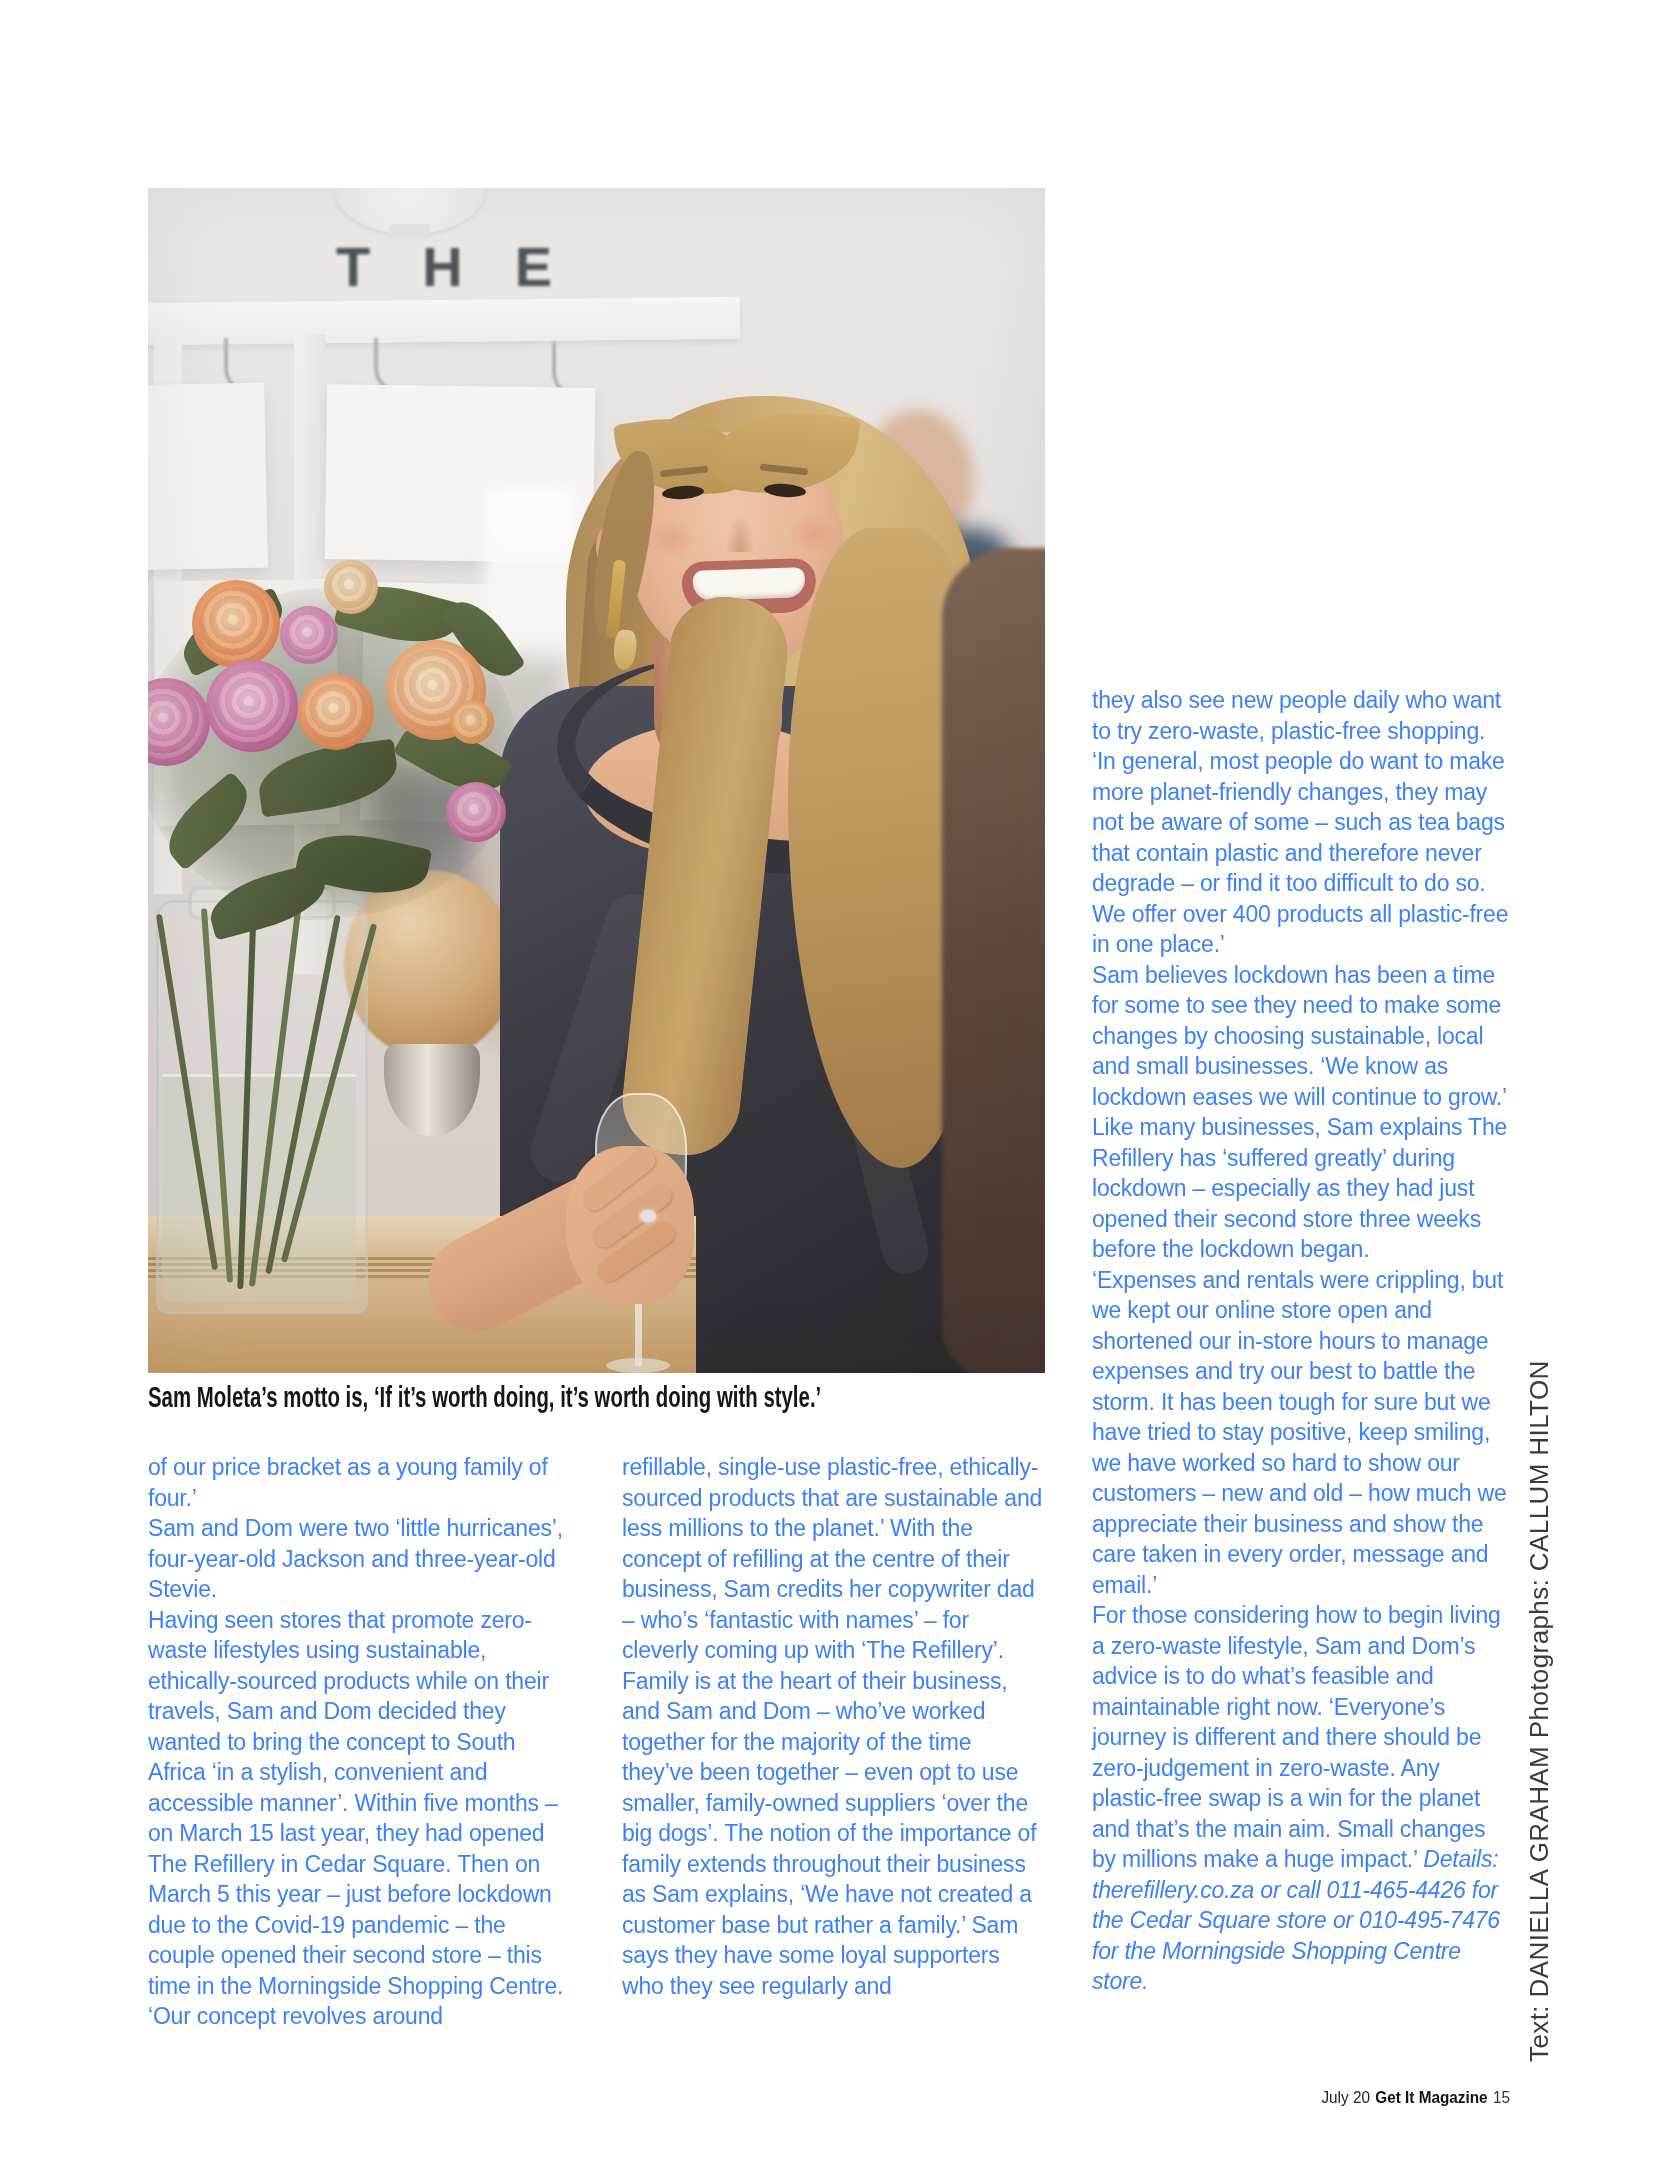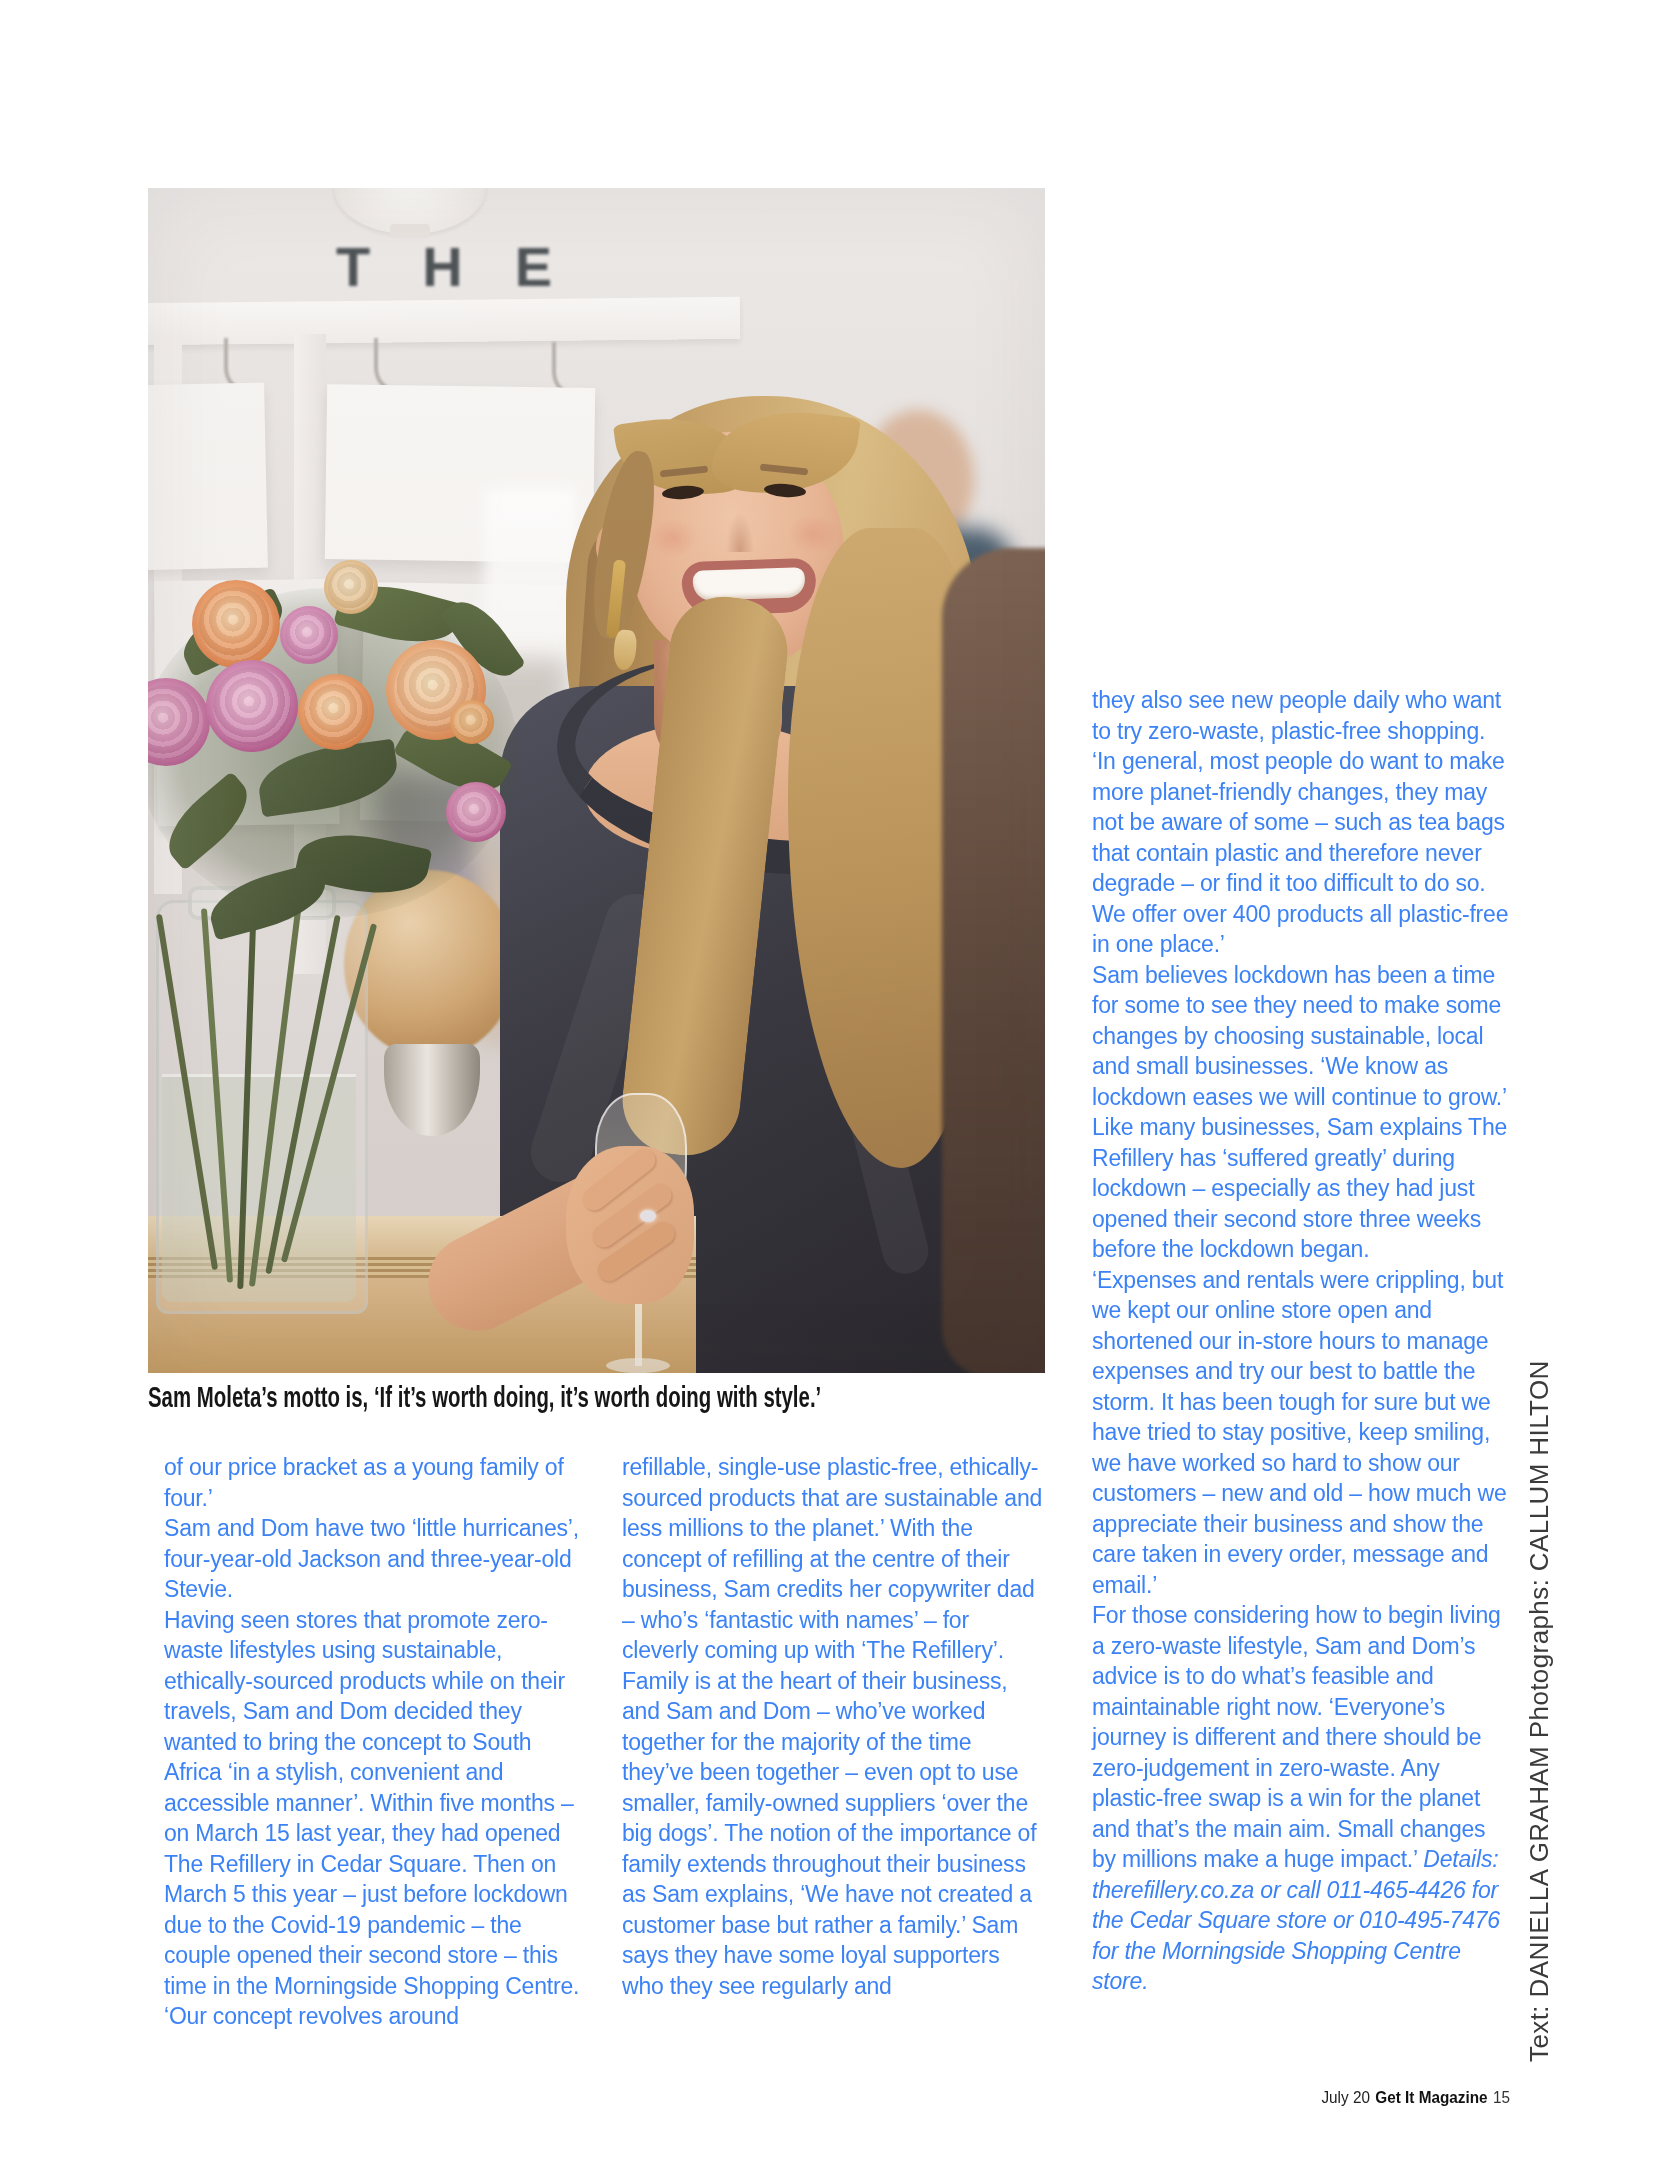--- a/index.html
+++ b/index.html
@@ -21,21 +21,21 @@
   .hook{width:26px;height:52px;border:4px solid #b4afa9;border-top:none;border-right:none;
         border-radius:0 0 0 26px;filter:blur(1px);}
   .quote{position:absolute;left:1086px;top:226px;width:480px;
          font-family:"Liberation Serif",serif;font-size:64px;line-height:71.5px;color:#131313;}
   .quote-line{transform:scaleX(.60);transform-origin:0 0;white-space:nowrap;height:71.5px;}
   .caption{position:absolute;left:148px;top:1380px;font-size:30px;font-weight:700;color:#161616;
            transform:scaleX(.68);transform-origin:0 0;white-space:nowrap;letter-spacing:0;}
   .col{position:absolute;font-size:23px;line-height:30.5px;letter-spacing:-.2px;color:#3b82f6;}
   .col p{margin:0;}
   .col .ital{font-style:italic;margin-top:20px;}
-  .col1{left:164px;top:1452px;width:424px;}
+  .col1{left:148px;top:1452px;width:424px;}
   .col2{left:622px;top:1452px;width:424px;}
   .col3{left:1092px;top:685px;width:422px;}
   .credit{position:absolute;left:1524px;top:1428px;height:634px;width:40px;
           writing-mode:vertical-rl;transform:rotate(180deg);
           font-size:26px;letter-spacing:.4px;color:#3b3b3b;white-space:nowrap;}
   .folio{position:absolute;left:1110px;top:2088px;width:400px;text-align:right;font-size:17px;color:#222;
          transform:scaleX(.9);transform-origin:100% 50%;white-space:nowrap;}
   .folio .mag{font-weight:700;color:#111;margin:0 6px;}
   .folio .pg{color:#333;}
 </style>
@@ -160,21 +160,21 @@
     <div style="left:438px;top:1016px;width:92px;height:23px;border-radius:12px;background:#e2a97f;box-shadow:0 2px 2px rgba(150,90,60,.3);transform:rotate(-36deg);"></div>
     <div style="left:444px;top:1052px;width:88px;height:23px;border-radius:12px;background:#dea478;box-shadow:0 2px 2px rgba(150,90,60,.3);transform:rotate(-34deg);"></div>
     <div style="left:492px;top:1022px;width:16px;height:12px;border-radius:50%;background:#e8e6ea;box-shadow:0 0 4px #fff;"></div>
   </div>
 
 
   <div class="caption">Sam Moleta’s motto is, ‘If it’s worth doing, it’s worth doing with style.’</div>
 
   <div class="col col1">
       <p>of our price bracket as a young family of four.’</p>
-      <p>Sam and Dom have two ‘little hurricanes’, four-year-old Jackson and three-year-old Stevie.</p>
+      <p>Sam and Dom were two ‘little hurricanes’, four-year-old Jackson and three-year-old Stevie.</p>
       <p>Having seen stores that promote zero-waste lifestyles using sustainable, ethically-sourced products while on their travels, Sam and Dom decided they wanted to bring the concept to South Africa ‘in a stylish, convenient and accessible manner’. Within five months – on March 15 last year, they had opened The Refillery in Cedar Square. Then on March 5 this year – just before lockdown due to the Covid-19 pandemic – the couple opened their second store – this time in the Morningside Shopping Centre. ‘Our concept revolves around</p>
     </div>
 
   <div class="col col2">
       <p>refillable, single-use plastic-free, ethically-sourced products that are sustainable and less millions to the planet.’ With the concept of refilling at the centre of their business, Sam credits her copywriter dad – who’s ‘fantastic with names’ – for cleverly coming up with ‘The Refillery’.</p>
       <p>Family is at the heart of their business, and Sam and Dom – who’ve worked together for the majority of the time they’ve been together – even opt to use smaller, family-owned suppliers ‘over the big dogs’. The notion of the importance of family extends throughout their business as Sam explains, ‘We have not created a customer base but rather a family.’ Sam says they have some loyal supporters who they see regularly and</p>
     </div>
 
   <div class="col col3">
     <div>

